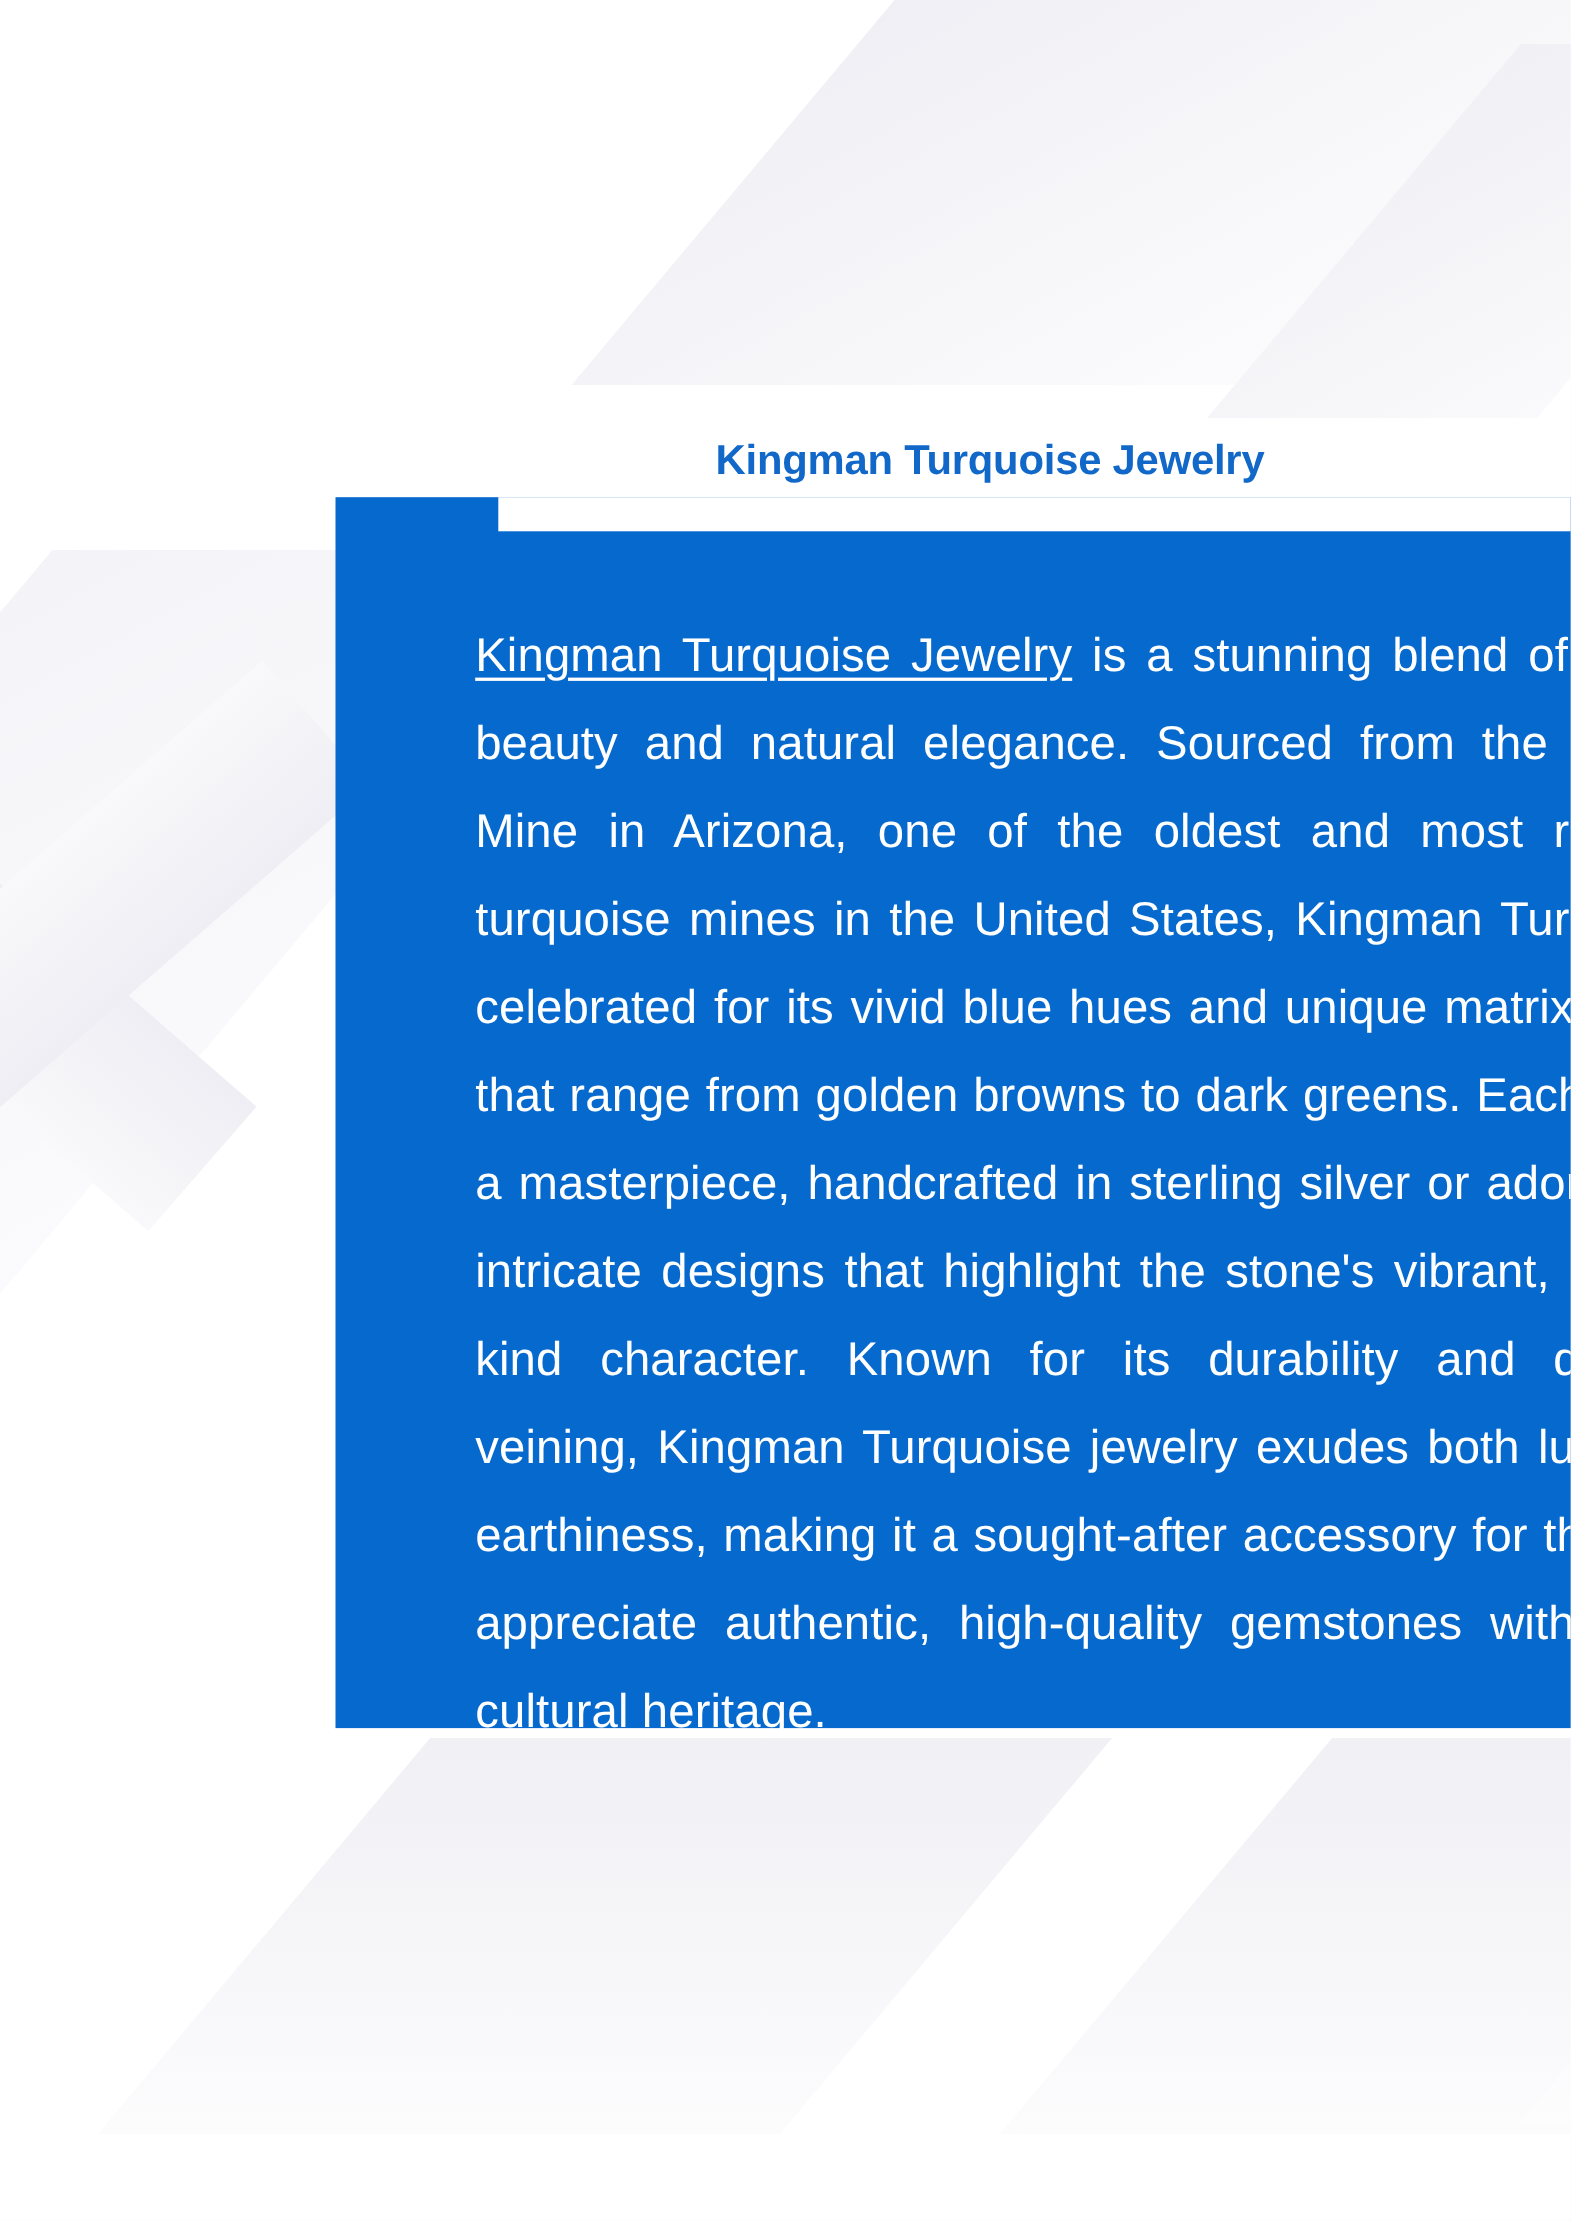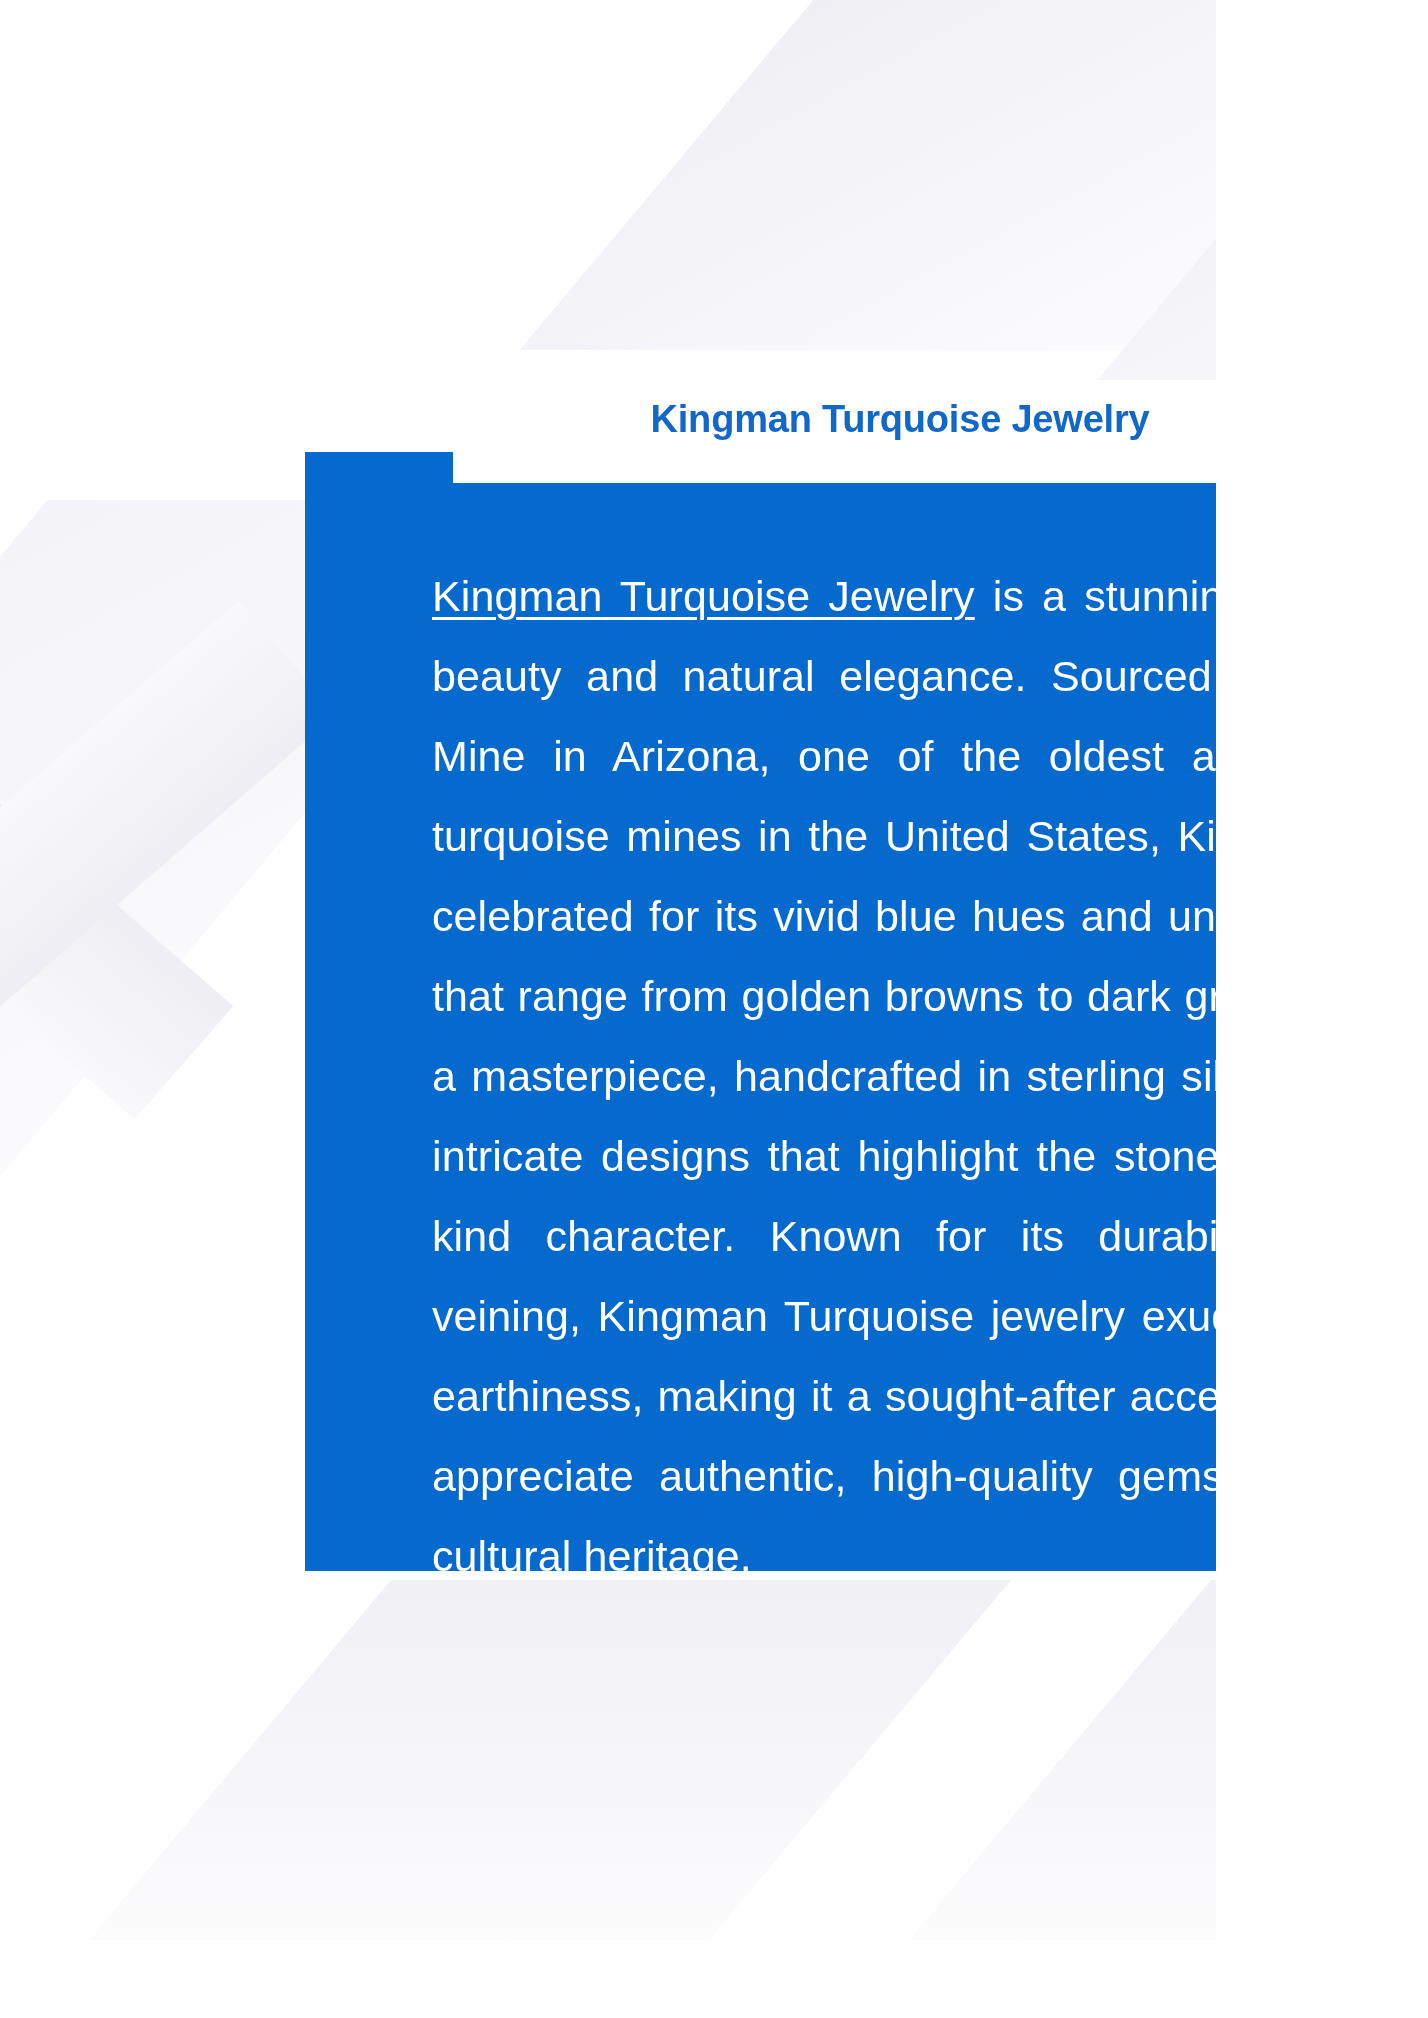--- a/index.html
+++ b/index.html
@@ -2,21 +2,21 @@
 <html><head>
 <meta charset="utf-8">
 <style>
   html, body {
     margin: 0;
     padding: 0;
     background: #ffffff;
   }
   #page {
     position: relative;
-    width: 1216px;
+    width: 1428px;
     height: 2018px;
     overflow: hidden;
     background: #ffffff;
     font-family: "Liberation Sans", sans-serif;
   }
 
   
   .bg-layer {
     position: absolute;
     inset: 0;

